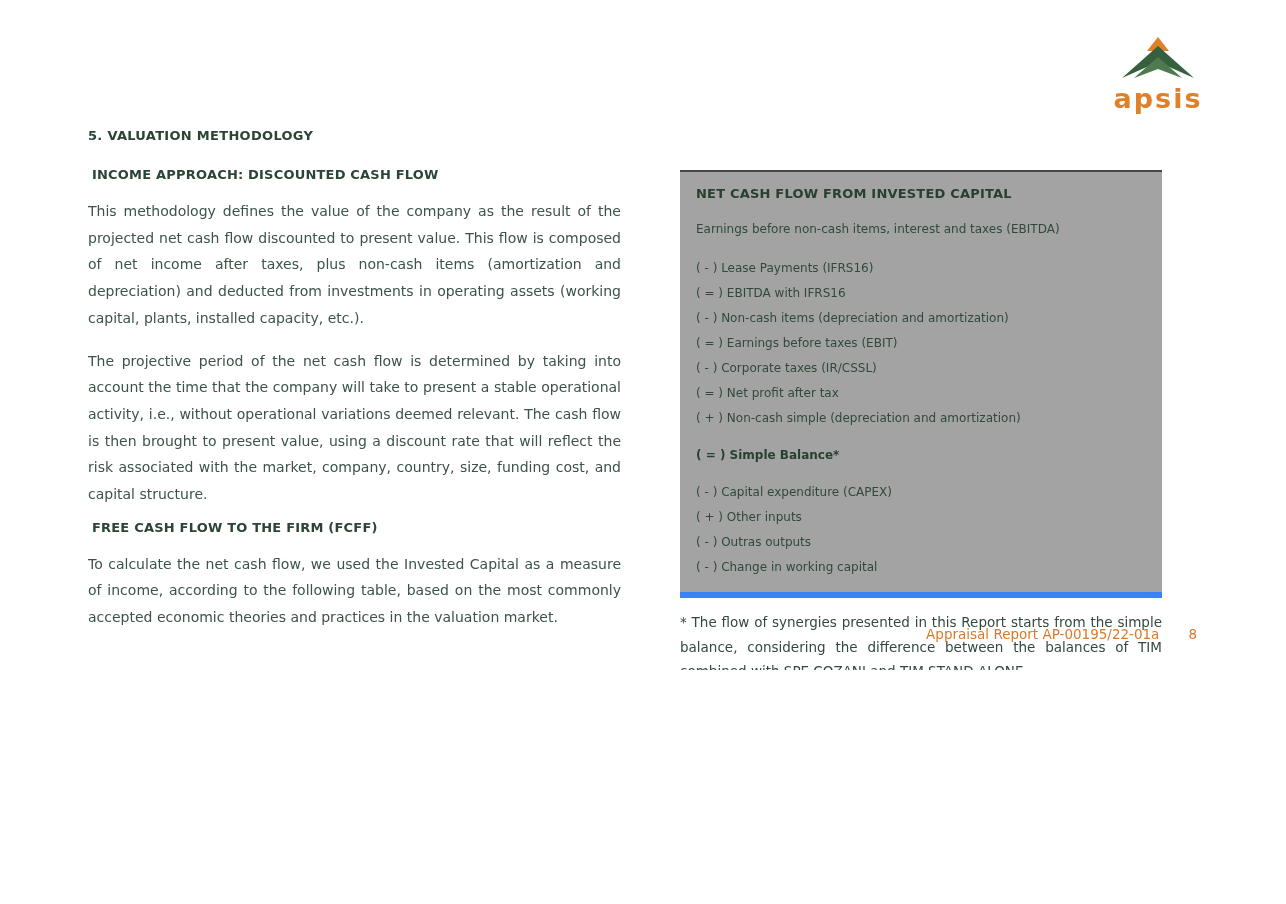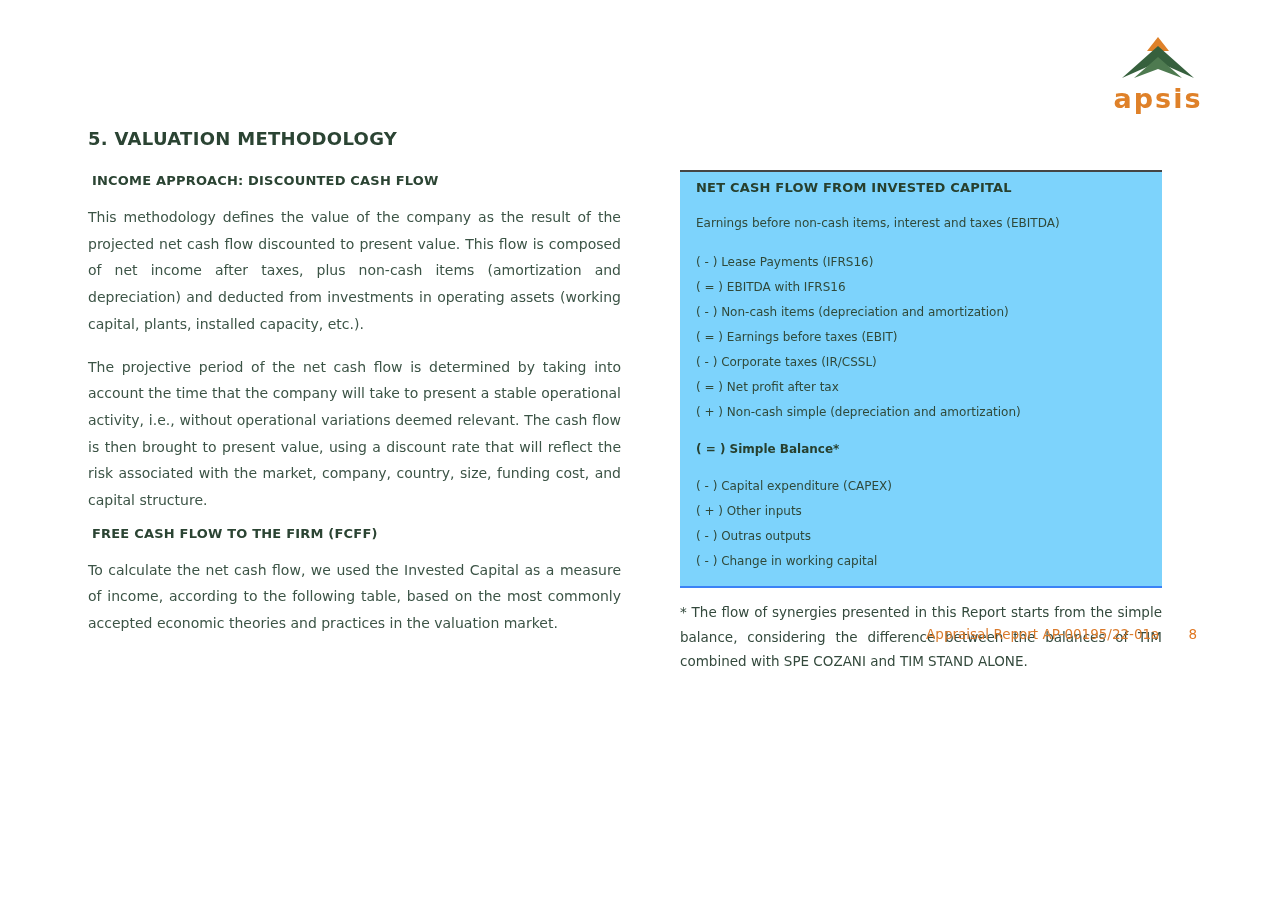--- a/index.html
+++ b/index.html
@@ -37,21 +37,21 @@
 
   
   .left-col {
     position: absolute;
     left: 88px;
     top: 128px;
     width: 533px;
   }
   h1.doc-heading {
     margin: 0 0 24px 0;
-    font-size: 18px;
+    font-size: 13px;
     font-weight: bold;
     letter-spacing: 0.3px;
     color: #2b4433;
   }
   h2.doc-subheading {
     margin: 0 0 14px 4px;
     font-size: 13px;
     font-weight: bold;
     letter-spacing: 0.2px;
     color: #2b4433;
@@ -66,24 +66,24 @@
   }
 
   
   .right-col {
     position: absolute;
     left: 680px;
     top: 170px;
     width: 482px;
   }
   .cash-flow-box {
-    background: #7dd3fc;
+    background: #a3a3a3;
     border-top: 2px solid #454545;
-    border-bottom: 2px solid #3b82f6;
-    padding: 8px 16px 12px 16px;
+    border-bottom: 6px solid #3b82f6;
+    padding: 14px 16px 12px 16px;
     box-sizing: border-box;
   }
   .box-title {
     font-size: 13px;
     font-weight: bold;
     letter-spacing: 0.2px;
     color: #27402f;
     margin-bottom: 16px;
   }
   .cf-row {

